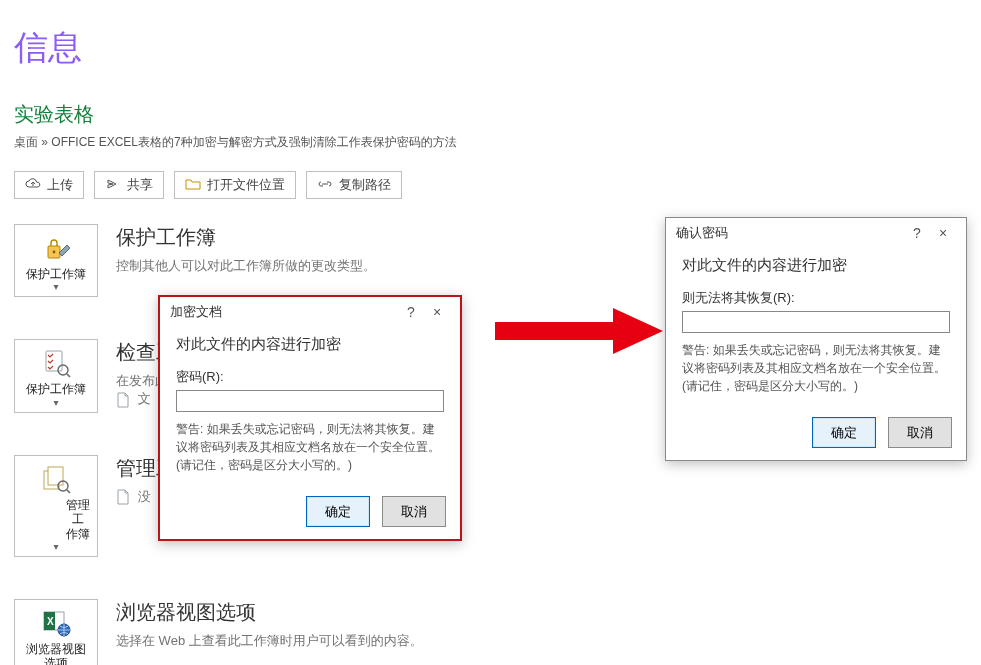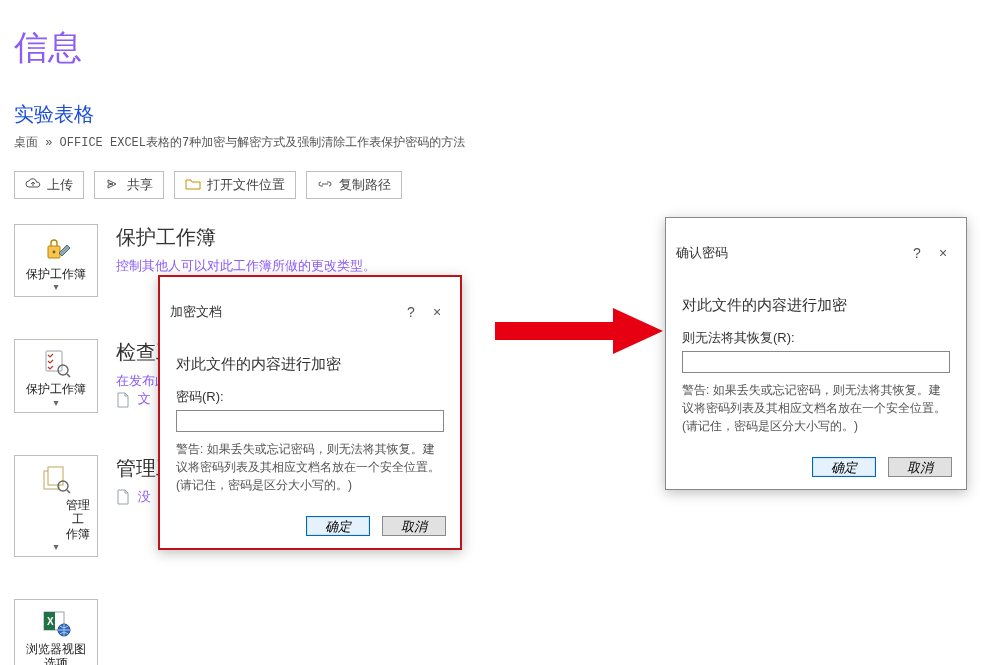--- a/index.html
+++ b/index.html
@@ -1,49 +1,49 @@
 <!DOCTYPE html>
 <html><head>
 <meta charset="utf-8">
 <style>
   html,body{margin:0;padding:0;font-family:"Microsoft YaHei","Segoe UI",Arial,sans-serif;background:#fff;color:#333;}
   .page{width:981px;height:665px;position:relative;background:#fff;}
   
   .info-pane{position:absolute;left:14px;top:25px;width:480px;}
   .info-pane .page-title{font-size:34px;font-weight:400;color:#8b5cf6;margin:0 0 30px 0;}
-  .info-pane .doc-name{font-size:20px;color:#1d4ed8;margin:0 0 6px 0;}
-  .info-pane .breadcrumb{font-size:12px;color:#555;margin:0 0 20px 0;font-family:Liberation Mono, monospace;}
+  .info-pane .doc-name{font-size:20px;color:#15803d;margin:0 0 6px 0;}
+  .info-pane .breadcrumb{font-size:12px;color:#555;margin:0 0 20px 0;}
   .toolbar{display:flex;gap:10px;margin-bottom:25px;}
   .tool-btn{display:flex;align-items:center;gap:6px;border:1px solid #bfbfbf;background:#fff;padding:4px 10px;font-size:13px;color:#444;cursor:pointer;}
   .tool-btn svg{flex:0 0 auto;}
   
   .section{display:flex;align-items:flex-start;gap:18px;margin-bottom:42px;position:relative;}
   .tile{width:78px;padding:6px 2px 4px 2px;border:1px solid #bfbfbf;background:#fff;text-align:center;cursor:pointer;display:flex;flex-direction:column;align-items:center;gap:2px;}
   .tile-icon{width:34px;height:34px;display:flex;align-items:center;justify-content:center;}
   .tile-label{font-size:12px;line-height:1.2;color:#222;}
   .tile-caret{font-size:10px;color:#666;margin-top:-2px;}
   .section-body{flex:1;}
   .section-body h3{margin:0 0 6px 0;font-size:20px;font-weight:400;color:#333;}
-  .section-body .desc{font-size:13px;color:#8b5cf6;margin:0;}
+  .section-body .desc{font-size:13px;color:#737373;margin:0;}
   .page-icon-fold{width:14px;height:16px;display:inline-block;vertical-align:middle;margin-right:4px;}
   
   .dlg{position:absolute;background:#fff;border:1px solid #888;box-shadow:0 3px 12px rgba(0,0,0,.25);}
-  .dlg-title{display:flex;align-items:center;justify-content:flex-start;padding:24px 10px;font-size:13px;color:#333;position:relative;}
+  .dlg-title{display:flex;align-items:center;justify-content:flex-start;padding:4px 10px;font-size:13px;color:#333;position:relative;}
   .dlg-title .sp{flex:1;}
   .dlg-help,.dlg-close{width:26px;height:22px;display:flex;align-items:center;justify-content:center;cursor:pointer;font-size:14px;color:#555;}
   .dlg-body{padding:8px 16px 14px 16px;font-size:13px;color:#333;}
   .dlg-body .sub{font-size:15px;margin:0 0 14px 0;}
   .dlg-body .field-label{font-size:13px;margin:0 0 4px 0;}
   .pwd-input{width:100%;height:22px;border:1px solid #888;padding:1px 4px;box-sizing:border-box;font-size:13px;}
   .warn{font-size:12px;line-height:1.5;color:#555;margin:8px 0 0 0;}
   .dlg-foot{padding:8px 14px 12px 14px;display:flex;justify-content:flex-end;gap:12px;}
-  .win-btn{min-width:64px;height:20px;border:1px solid #8a8a8a;background:#e1e1e1;font-size:13px;cursor:pointer;font-style:italic;}
+  .win-btn{min-width:64px;height:31px;border:1px solid #8a8a8a;background:#e1e1e1;font-size:13px;cursor:pointer;}
   .win-btn.primary{border:1px solid #0067c0;box-shadow:inset 0 0 0 1px #cde6f7;background:#e5f1fb;}
   
-  #dlg-encrypt{left:158px;top:275px;width:300px;border:2px solid #ba141a;}
+  #dlg-encrypt{left:158px;top:295px;width:300px;border:2px solid #ba141a;}
   
   #dlg-confirm{left:665px;top:217px;width:300px;}
   
   .arrow-wrap{position:absolute;left:495px;top:308px;width:168px;height:46px;}
   .arrow-wrap svg{width:100%;height:100%;display:block;}
 </style>
 </head>
 <body>
 
 <div class="page">
@@ -171,20 +171,24 @@
               <rect x="5" y="6" width="20" height="18" fill="#fff" stroke="#9aa2a9"></rect>
               <rect x="5" y="6" width="11" height="18" fill="#217346"></rect>
               <text x="8" y="19" font-size="10" fill="#fff" font-weight="bold">X</text>
               <circle cx="25" cy="24" r="6" fill="#2e6bbf" stroke="#1c4a8a"></circle>
               <path d="M19 24h12M25 18v12M21 20c3 2 5 2 8 0M21 28c3-2 5-2 8 0" stroke="#cde0f5" stroke-width="0.8" fill="none"></path>
             </svg>
         </span>
         <span class="tile-label" style="white-space:pre-line;">浏览器视图
 选项</span>
       </div>
+      <div class="section-body">
+        <h3>浏览器视图选项</h3>
+        <p class="desc">选择在 Web 上查看此工作簿时用户可以看到的内容。</p>
+      </div>
     </div>
 
   </div>
 
   <div class="dlg" id="dlg-encrypt">
     <div class="dlg-title">
       <span>加密文档</span>
       <span class="sp"></span>
       <span class="dlg-help">?</span>
       <span class="dlg-close">×</span>

